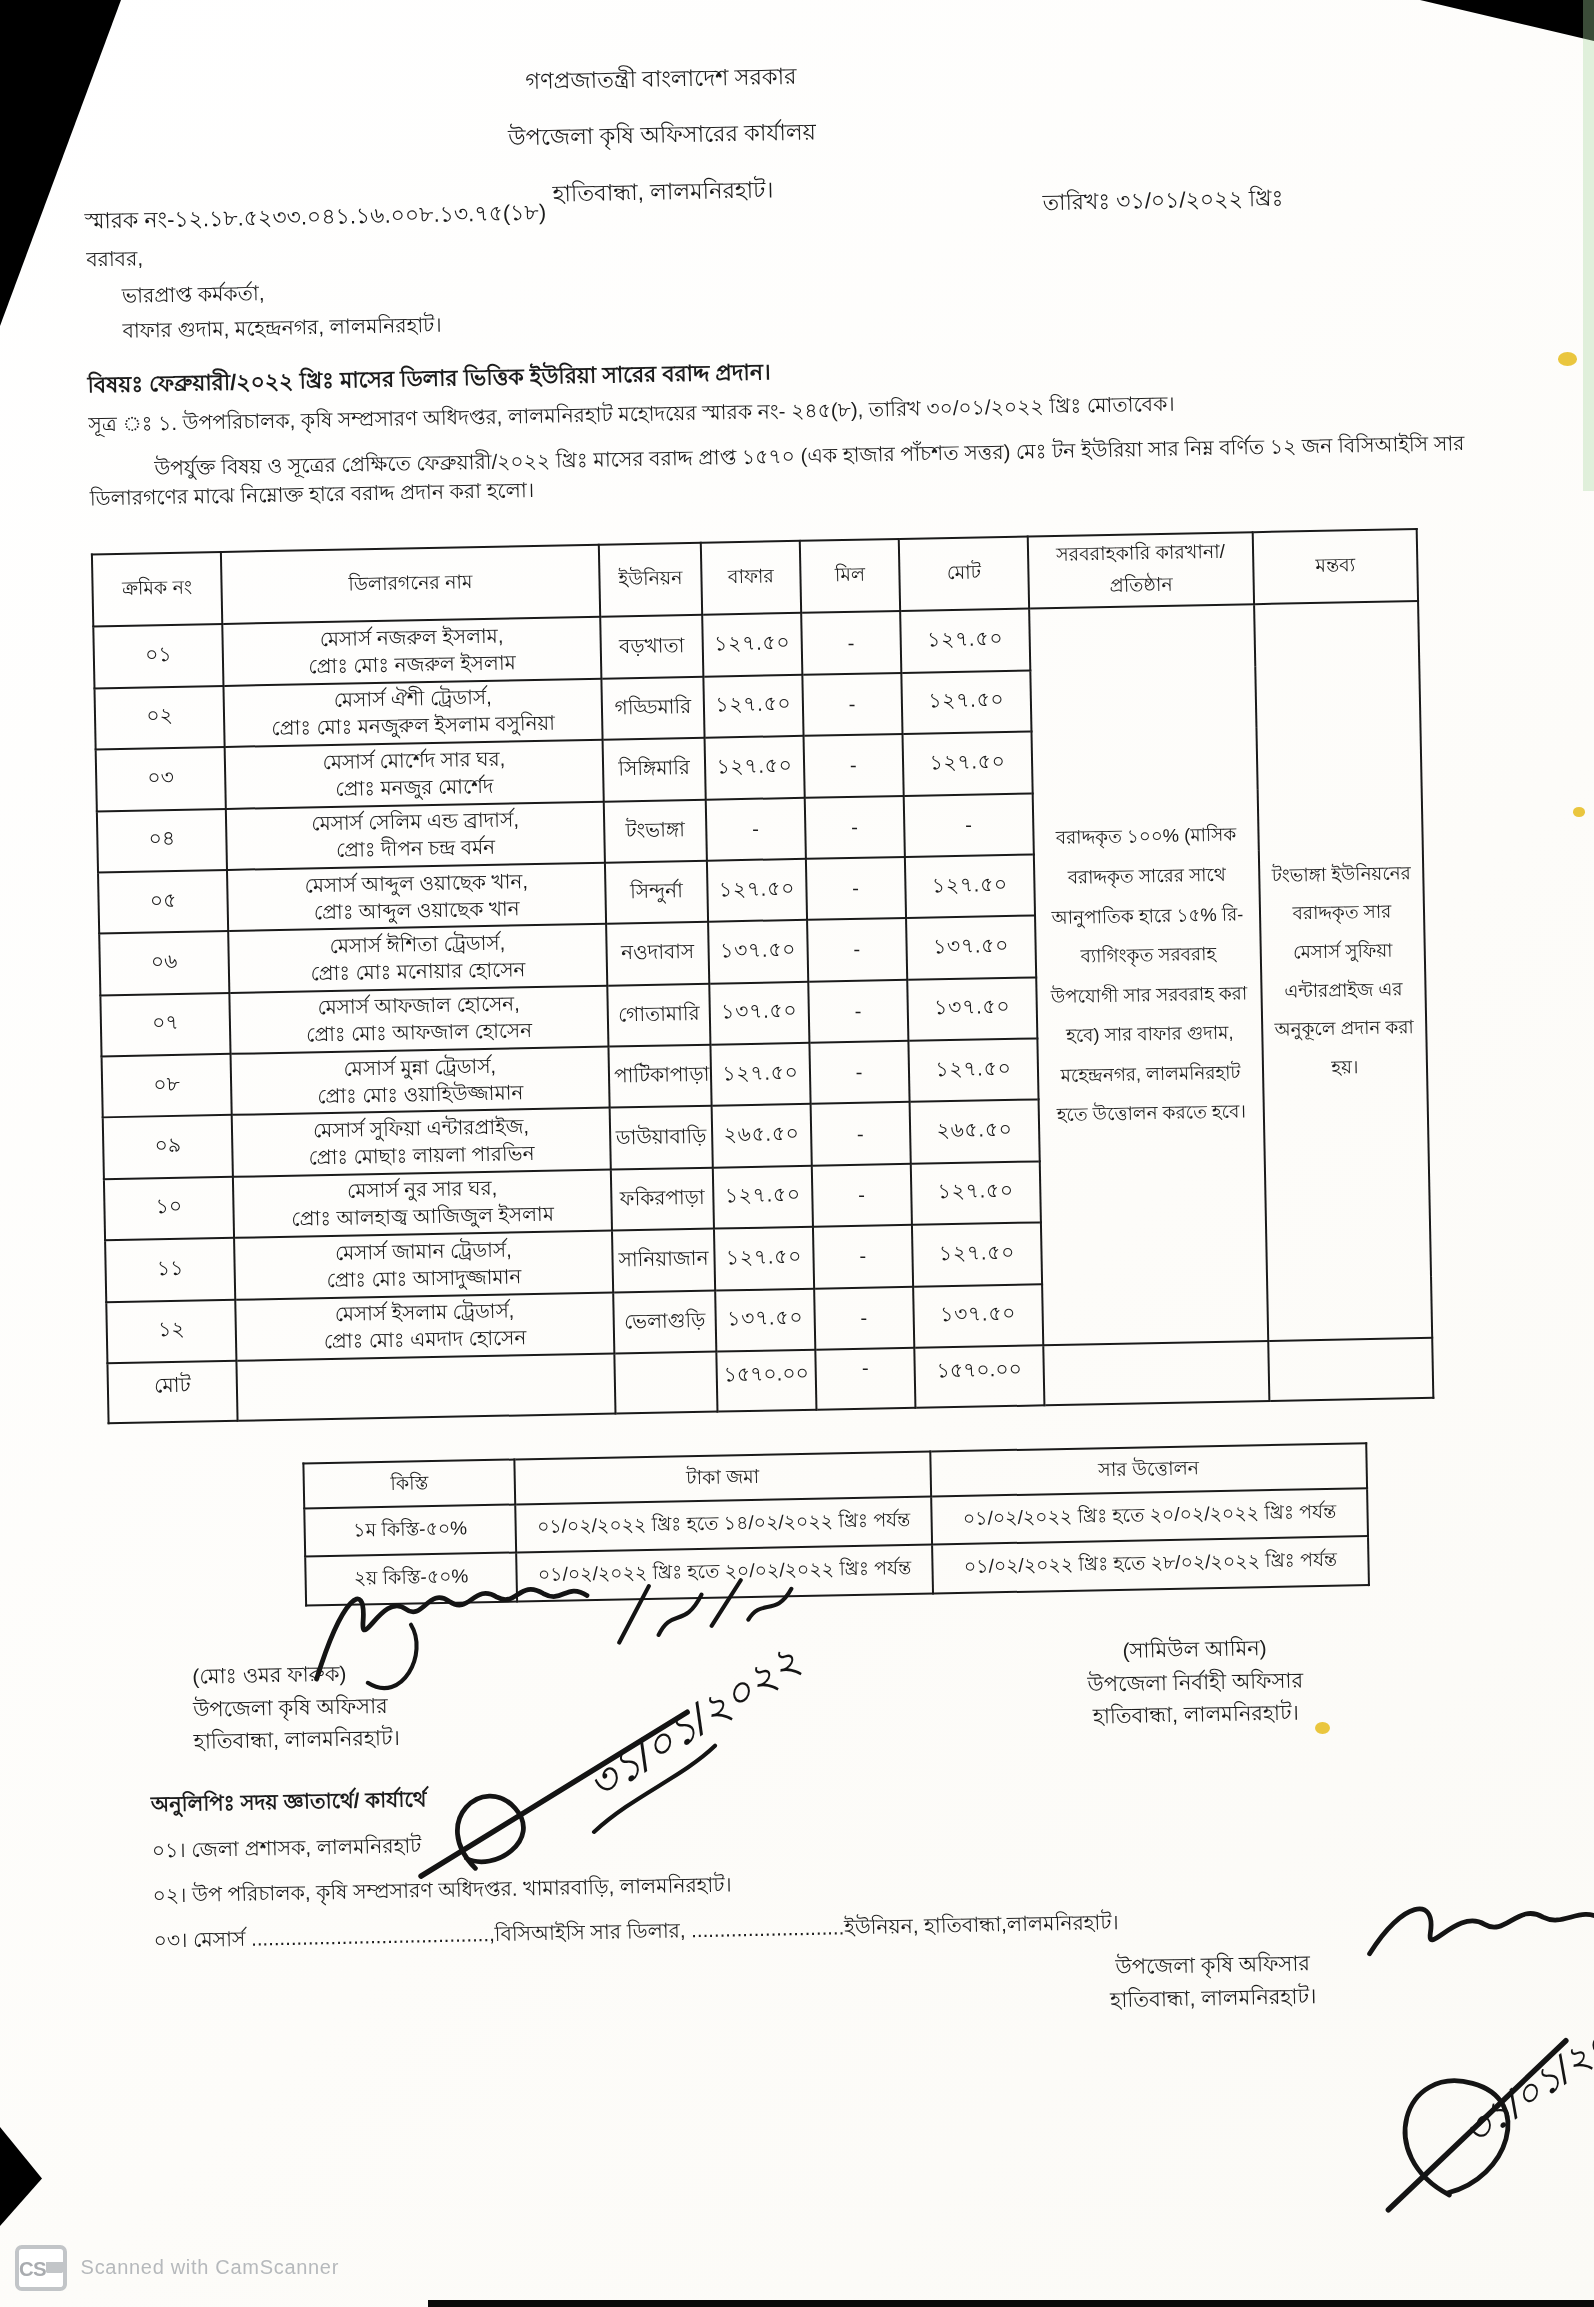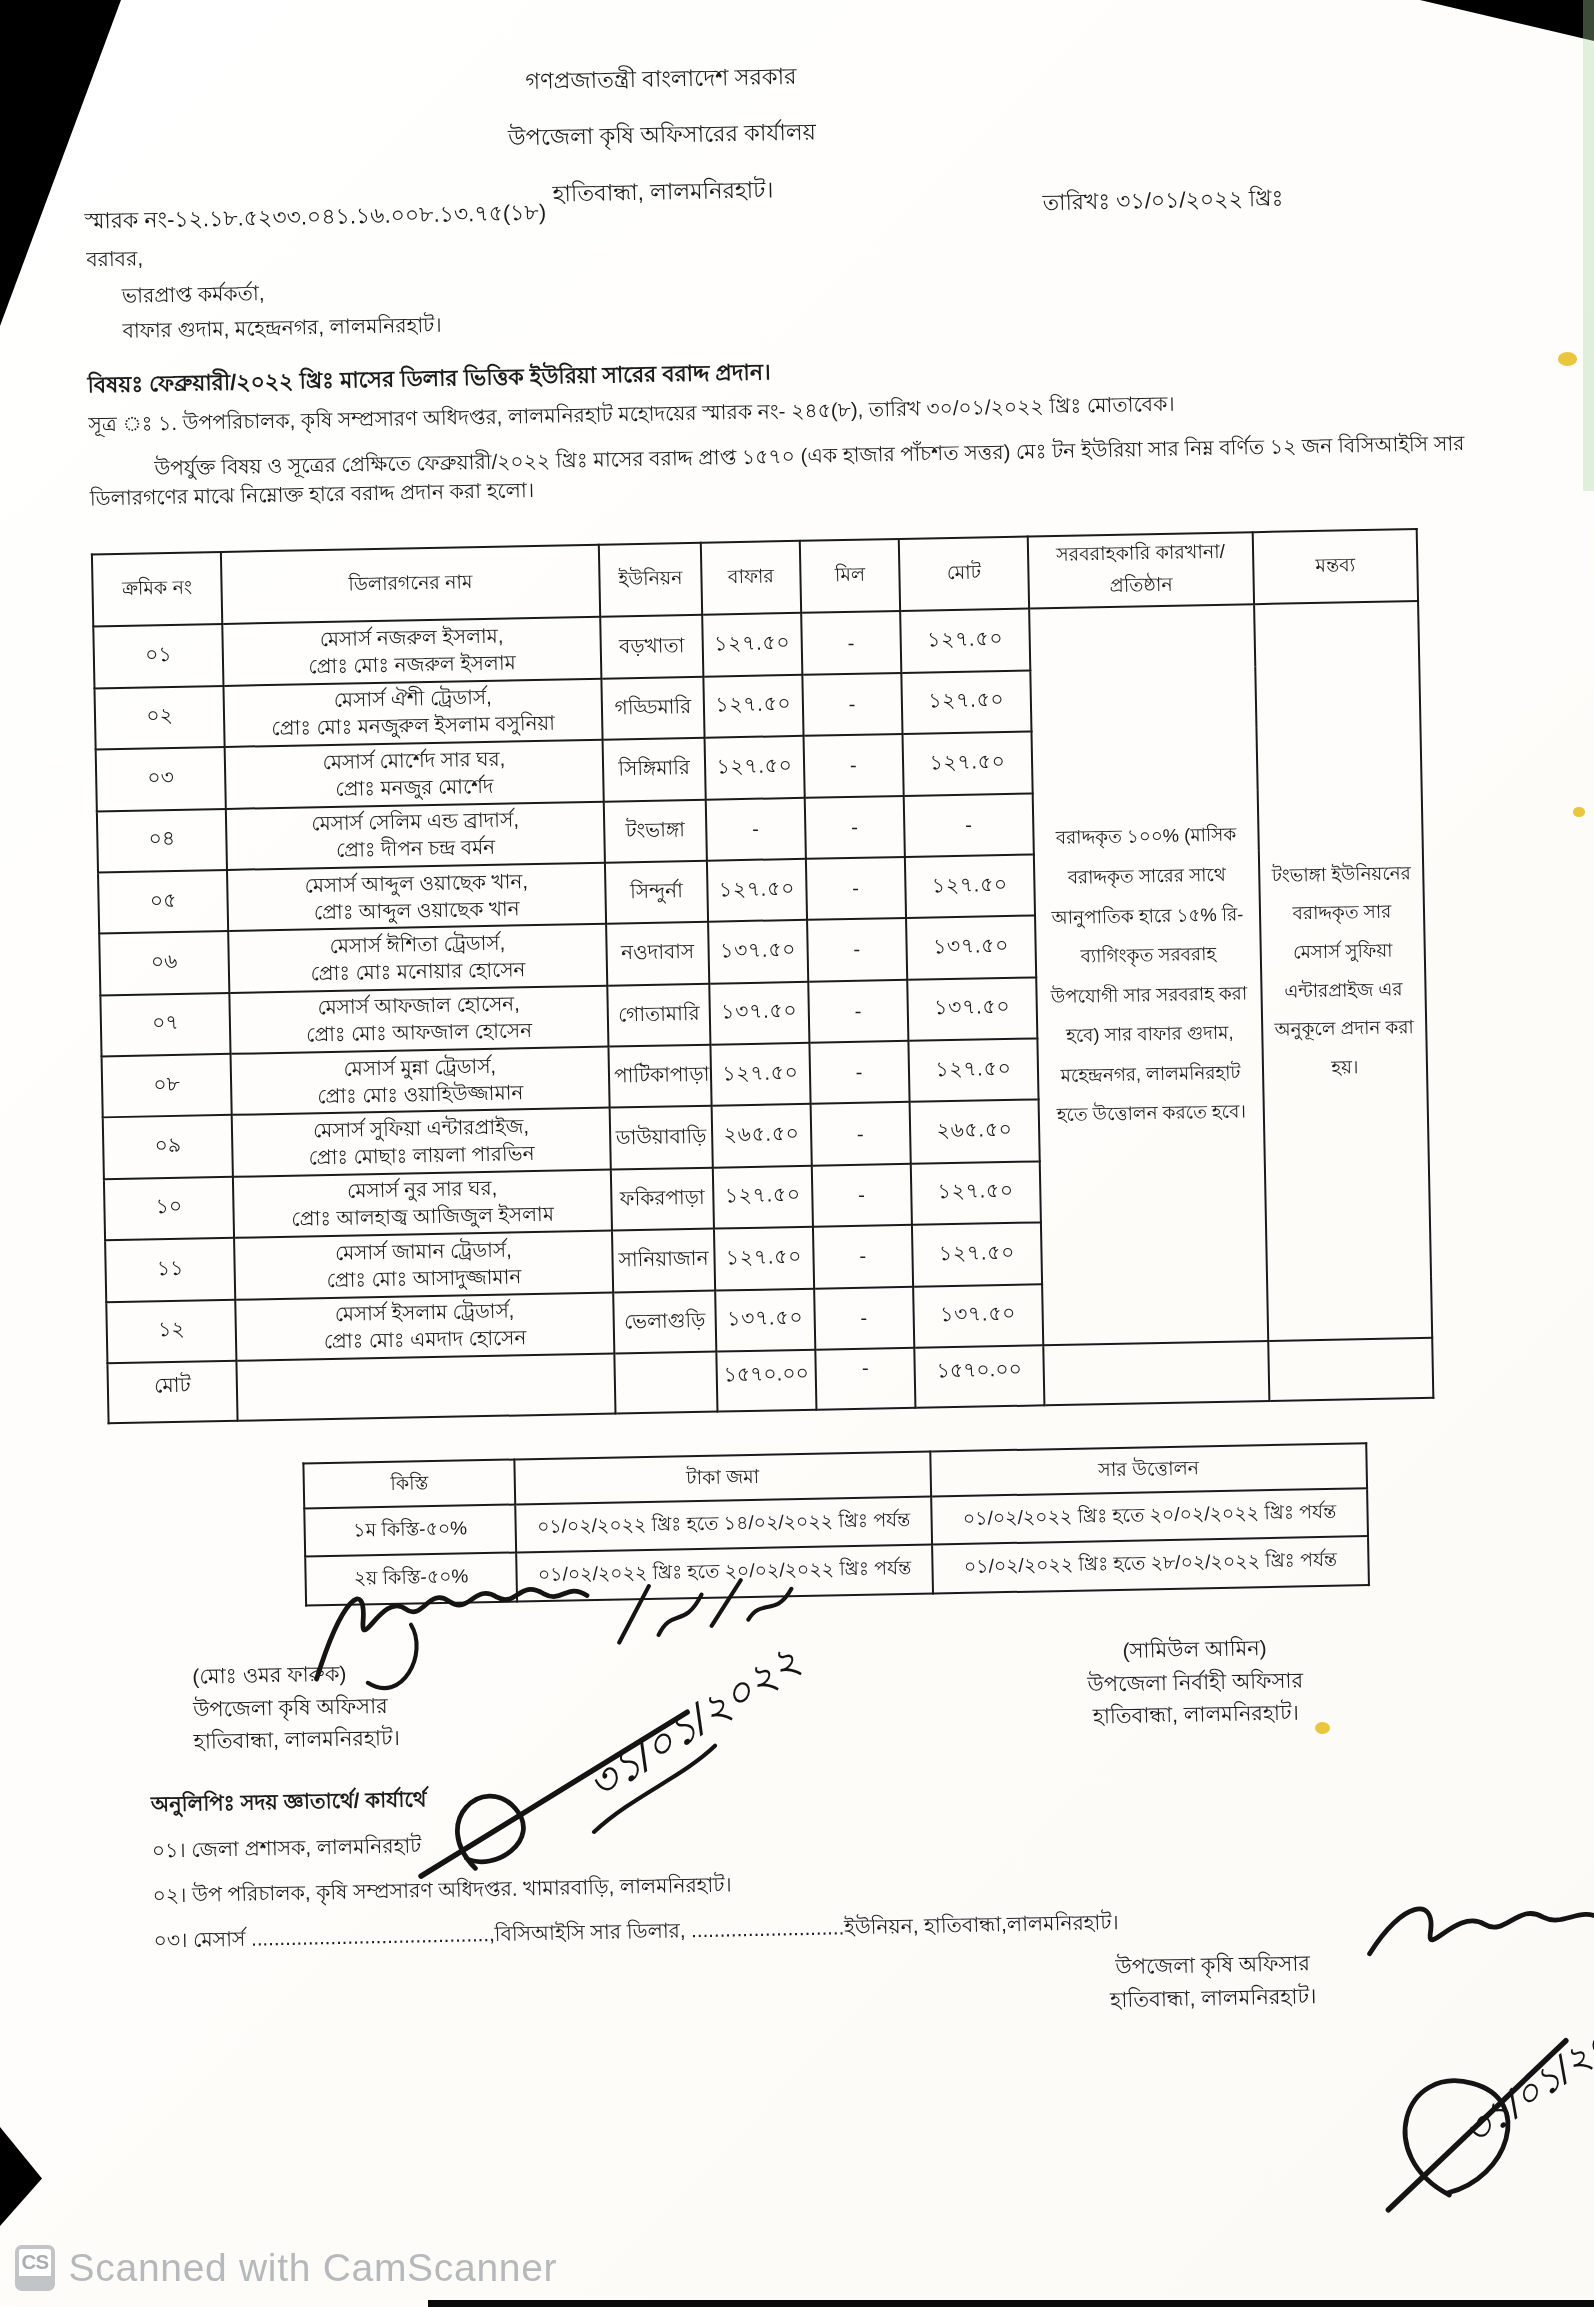--- a/index.html
+++ b/index.html
@@ -69,25 +69,25 @@
   .c-tr { top:0; right:0; width:174px; height:41px; clip-path:polygon(0 0,100% 0,100% 100%); }
   .c-bl { top:2127px; left:0; width:42px; height:99px; clip-path:polygon(0 0,100% 52%,0 100%); }
   .b-strip { position:absolute; bottom:0; left:428px; right:0; height:6.8px; background:#0a0a0a; }
   .green-edge { position:absolute; top:0; right:0; width:11px; height:491px; background:rgba(168,214,160,0.35); }
   .ydot { position:absolute; background:#eac63e; border-radius:50%; }
   .y1 { top:352px; left:1558px; width:19px; height:13.6px; }
   .y2 { top:807px; left:1573px; width:12.3px; height:9.5px; }
   .y3 { top:1722px; left:1315px; width:15px; height:12.3px; }
 
   .watermark { position:absolute; left:15px; bottom:16.4px; display:flex; align-items:center; gap:13.6px; }
-  .cs-badge { width:40px; height:46px; border:4.8px solid #c2c5c8; border-radius:6.8px; background:#fff;
-    display:flex; flex-direction:column; justify-content:space-between; align-items:center; box-sizing:border-box; }
+  .cs-badge { width:52px; height:46px; border:4.8px solid #c2c5c8; border-radius:6.8px; background:#fff;
+    display:flex; flex-direction:row; justify-content:space-between; align-items:center; box-sizing:border-box; }
   .cs-badge .cs-txt { font-size:20.4px; font-weight:bold; color:#a9acb0; line-height:1; margin-top:3.4px; letter-spacing:-0.7px; }
   .cs-badge .cs-bar { width:100%; height:11px; background:#c2c5c8; border-radius:0 0 1.4px 1.4px; }
-  .wm-text { font-size:39px; color:#b6b9bc; letter-spacing:0.7px; }
+  .wm-text { font-size:20px; color:#b6b9bc; letter-spacing:0.7px; }
 </style>
 </head>
 <body>
 
 <div class="page">
 
   <div class="content">
 
     <div class="abs hdr">
       <div>গণপ্রজাতন্ত্রী বাংলাদেশ সরকার</div>

